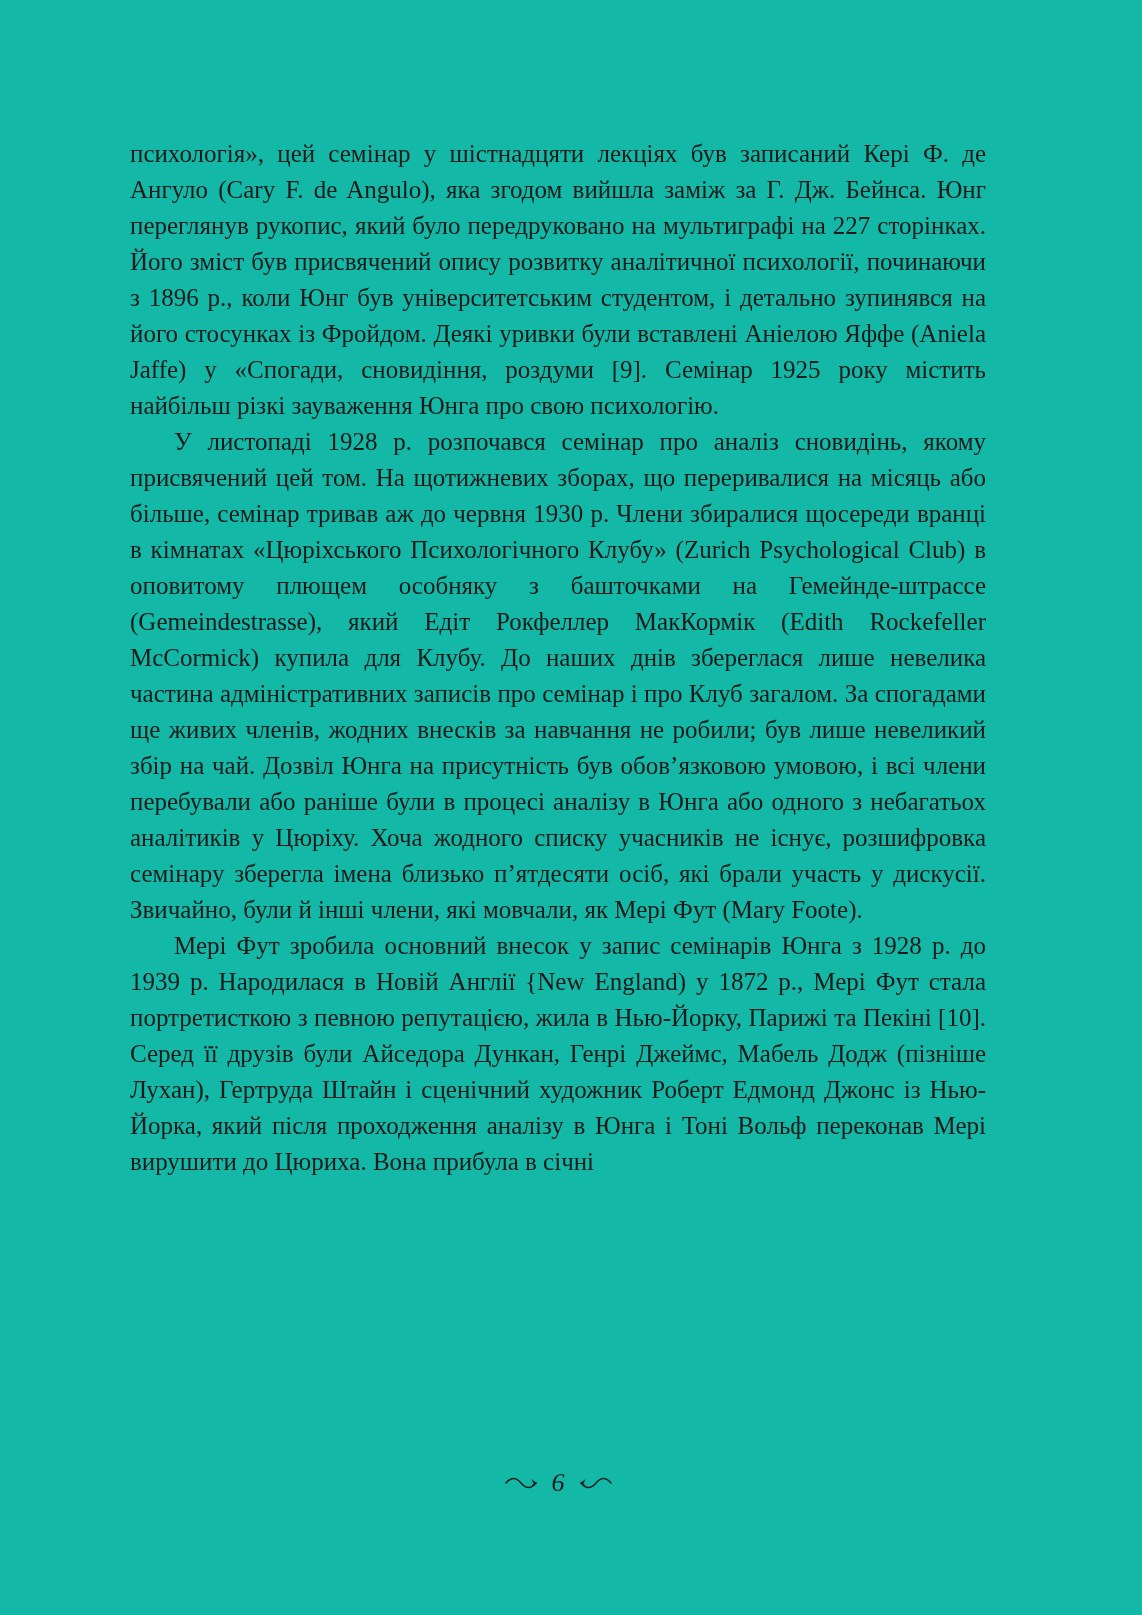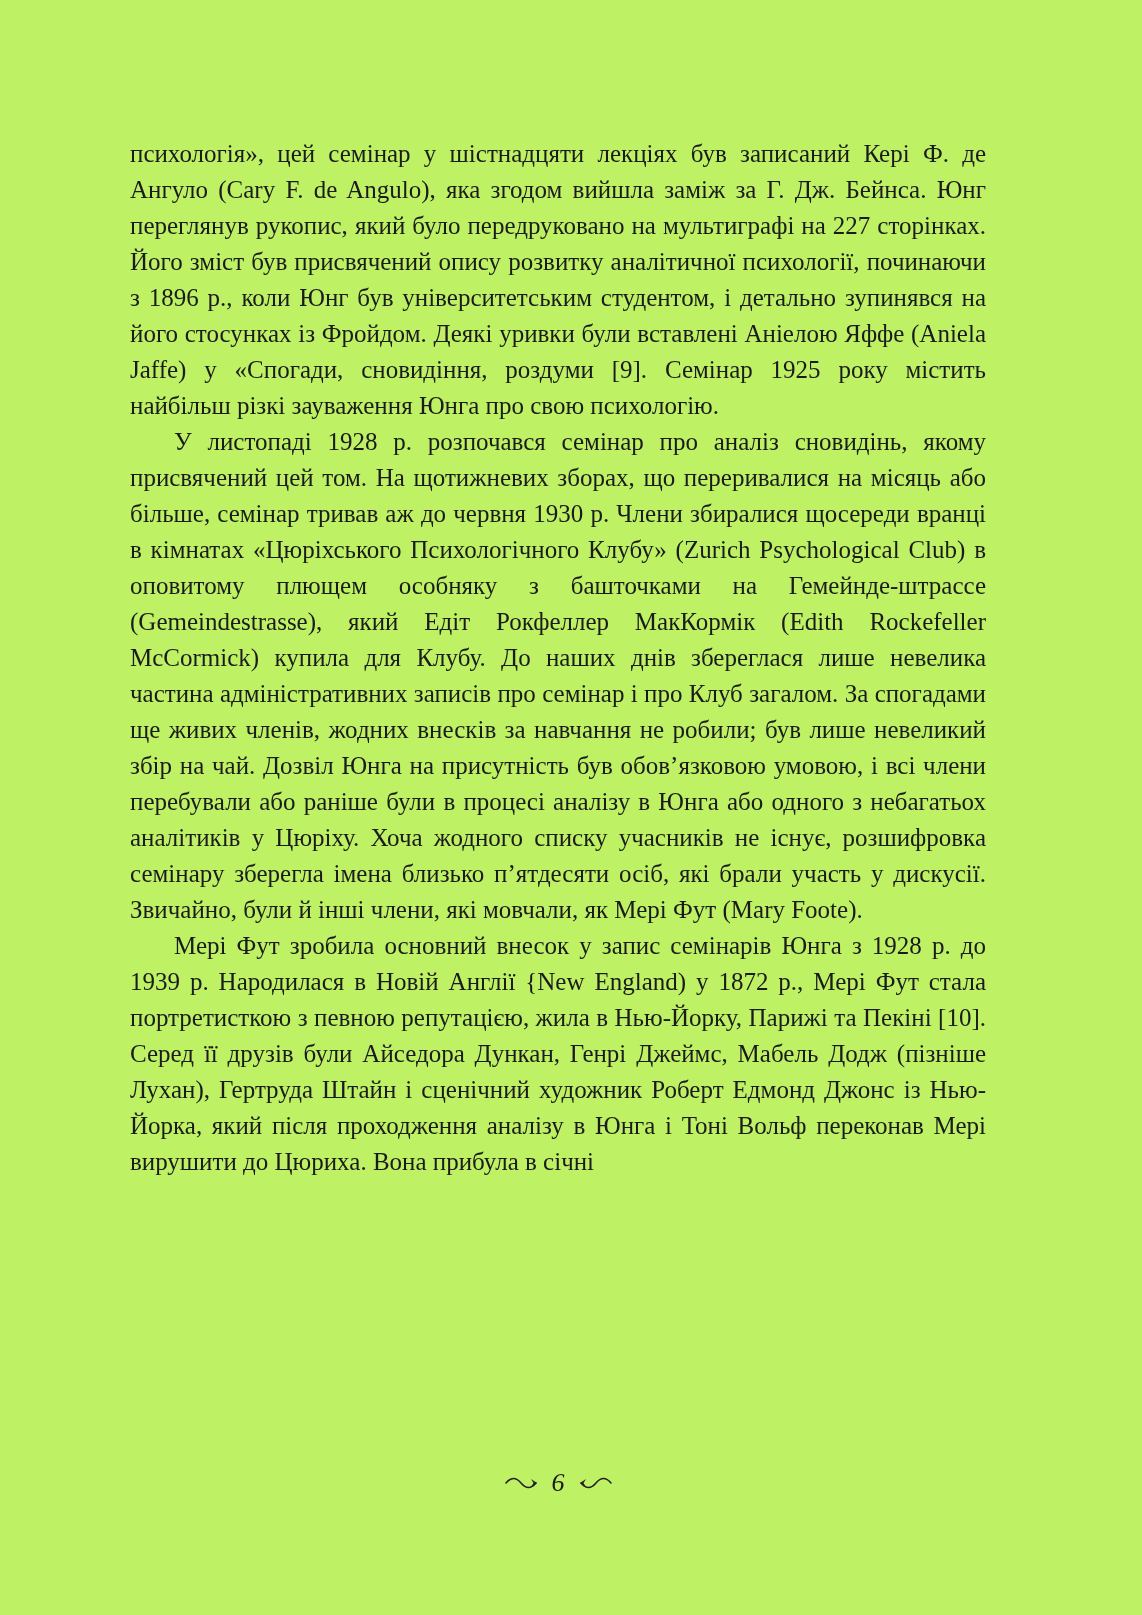--- a/index.html
+++ b/index.html
@@ -2,21 +2,21 @@
 <html><head>
 <meta charset="utf-8">
 <style>
   * { margin: 0; padding: 0; box-sizing: border-box; }
   html, body { background: #ffffff; }
   .page {
     position: relative;
     width: 1142px;
     height: 1615px;
     margin: 0 auto;
-    background: #bef264;
+    background: #14b8a6;
     color: #1b1b1b;
     font-family: "Liberation Serif", "DejaVu Serif", serif;
     overflow: hidden;
   }
   .text-block {
     position: absolute;
     left: 130px;
     top: 136px;
     width: 856px;
     font-size: 25px;

